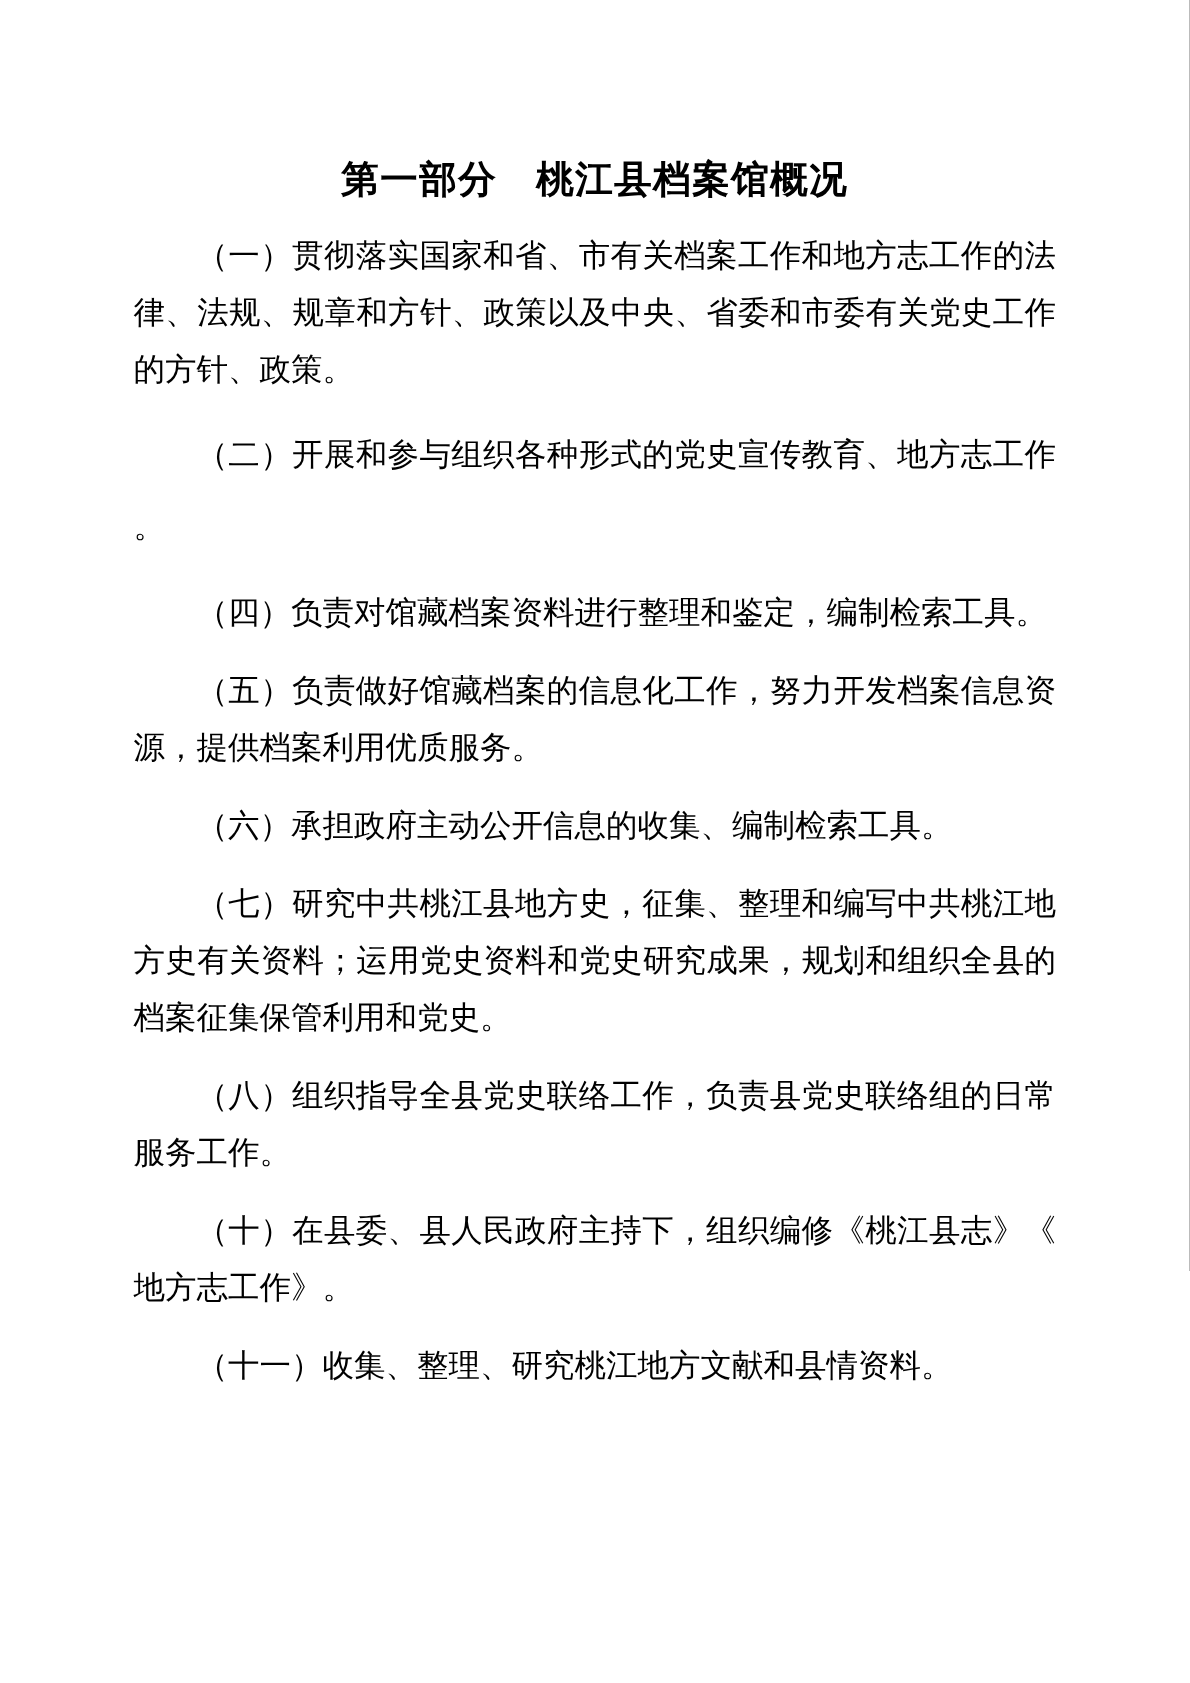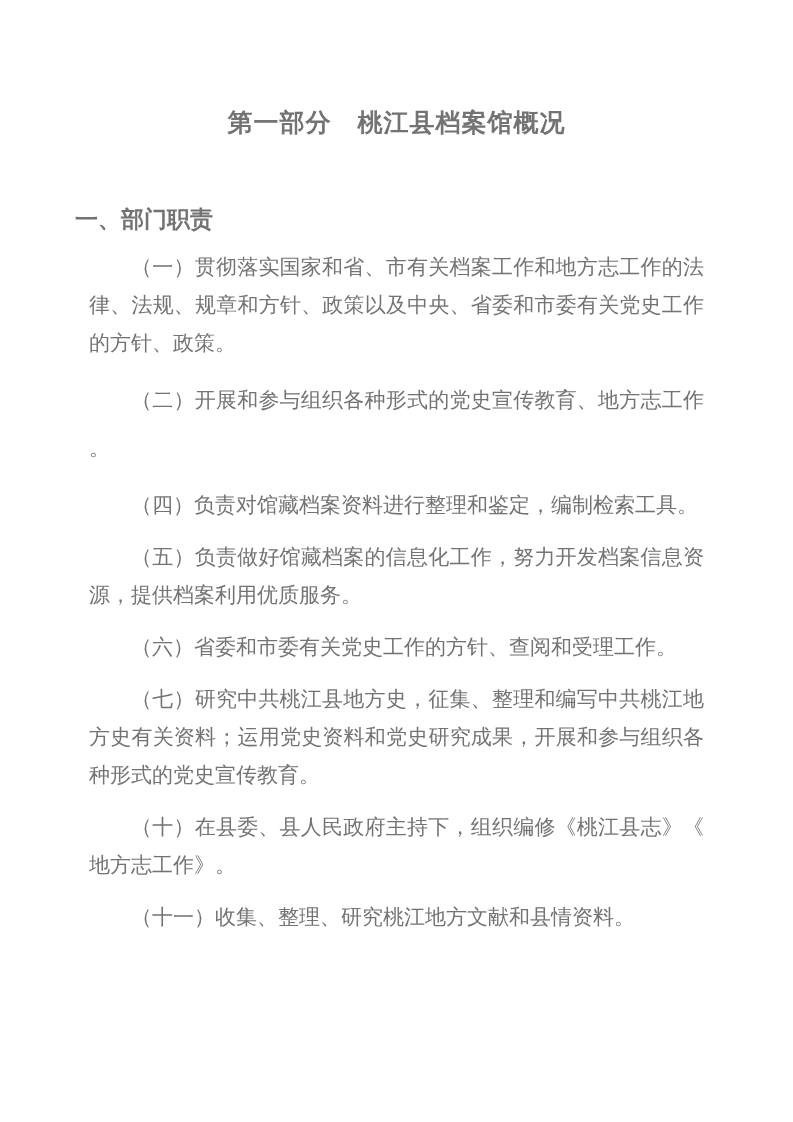--- a/index.html
+++ b/index.html
@@ -9,22 +9,22 @@
   }
   .page {
     position: relative;
     width: 793px;
     height: 1122px;
     margin: 0 auto;
     background: #ffffff;
     box-sizing: border-box;
     padding: 104px 75px 0 75px;
     overflow: hidden;
-    font-family: Liberation Sans, sans-serif;
-    color: #737373;
+    font-family: Liberation Mono, monospace;
+    color: #000000;
   }
   .doc-title {
     margin: 0;
     font-size: 25px;
     font-weight: bold;
     line-height: 36px;
     text-align: center;
     letter-spacing: 1px;
     white-space: pre;
   }
@@ -47,23 +47,23 @@
   .para.tall-lines {
     line-height: 48px;
   }
 </style>
 </head>
 <body>
 
 <div class="page">
   <h1 class="doc-title">第一部分　桃江县档案馆概况</h1>
 
-  <h2 class="section-heading">一、部门职责</h2>
 
   <p class="para">（一）贯彻落实国家和省、市有关档案工作和地方志工作的法律、法规、规章和方针、政策以及中央、省委和市委有关党史工作的方针、政策。</p>
   <p class="para tall-lines">（二）开展和参与组织各种形式的党史宣传教育、地方志工作。</p>
   <p class="para">（四）负责对馆藏档案资料进行整理和鉴定，编制检索工具。</p>
   <p class="para">（五）负责做好馆藏档案的信息化工作，努力开发档案信息资源，提供档案利用优质服务。</p>
-  <p class="para">（六）省委和市委有关党史工作的方针、查阅和受理工作。</p>
-  <p class="para">（七）研究中共桃江县地方史，征集、整理和编写中共桃江地方史有关资料；运用党史资料和党史研究成果，开展和参与组织各种形式的党史宣传教育。</p>
+  <p class="para">（六）承担政府主动公开信息的收集、编制检索工具。</p>
+  <p class="para">（七）研究中共桃江县地方史，征集、整理和编写中共桃江地方史有关资料；运用党史资料和党史研究成果，规划和组织全县的档案征集保管利用和党史。</p>
+  <p class="para">（八）组织指导全县党史联络工作，负责县党史联络组的日常服务工作。</p>
   <p class="para">（十）在县委、县人民政府主持下，组织编修《桃江县志》《地方志工作》。</p>
   <p class="para">（十一）收集、整理、研究桃江地方文献和县情资料。</p>
 </div>
 
 </body></html>

